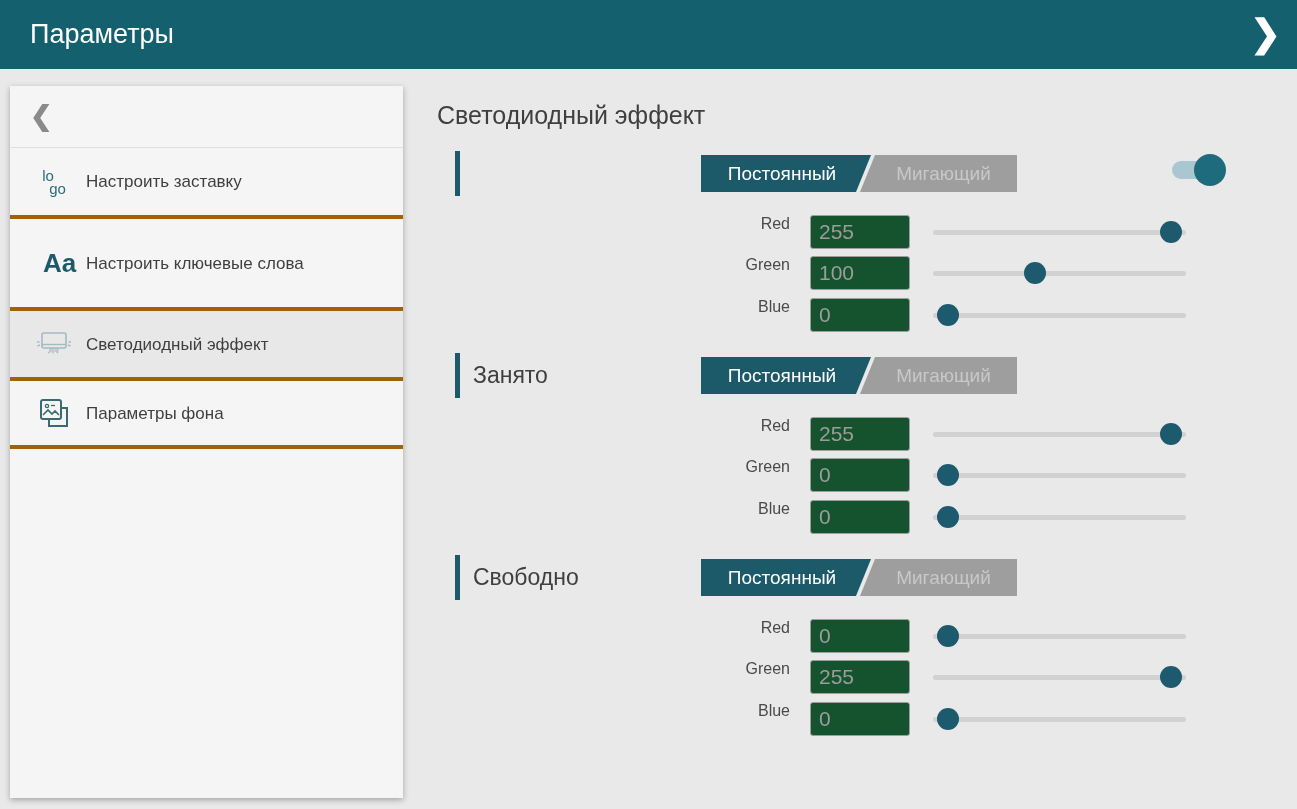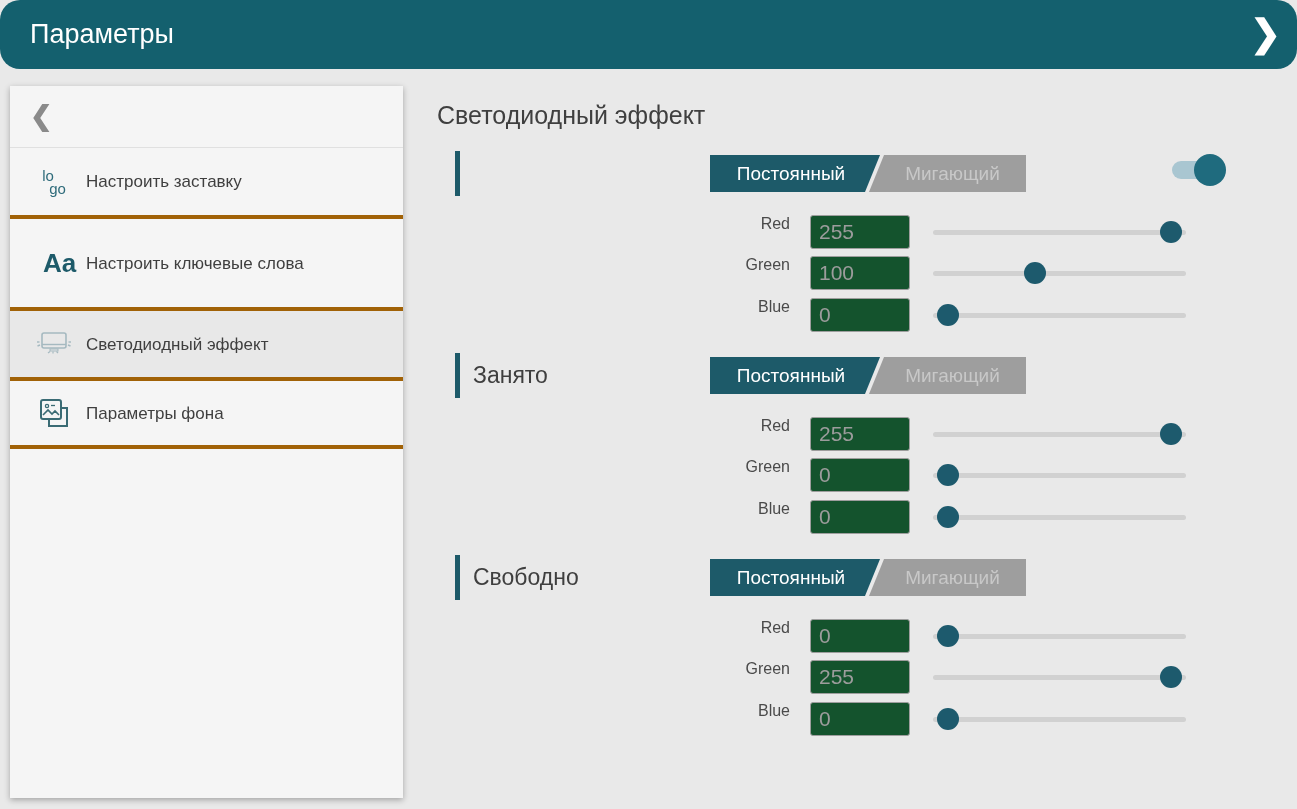--- a/index.html
+++ b/index.html
@@ -1,20 +1,20 @@
 <!DOCTYPE html>
 <html><head>
 <meta charset="utf-8">
 <style>
   html,body{margin:0;padding:0;}
   body{font-family:"Liberation Sans",sans-serif;background:#e9e9e9;}
   .screen{position:relative;width:1297px;height:809px;overflow:hidden;background:#e9e9e9;}
 
   
-  .appbar{position:absolute;left:0;top:0;width:100%;height:69px;background:#14606e;border-radius:20px;}
+  .appbar{position:absolute;left:0;top:0;width:100%;height:69px;background:#14606e;}
   .appbar-title{position:absolute;left:30px;top:0;line-height:69px;color:#ffffff;font-size:27px;font-weight:400;}
   .appbar-collapse{position:absolute;right:16px;top:0;line-height:67px;color:#ffffff;font-size:37px;font-weight:bold;cursor:pointer;}
 
   
   .sidebar{position:absolute;left:10px;top:86px;width:393px;height:712px;background:#f5f5f5;
            box-shadow:0 2px 6px rgba(0,0,0,0.30);}
   .back-row{height:61px;line-height:61px;border-bottom:1px solid #e0e0e0;padding-left:20px;cursor:pointer;}
   .back-row .chev{color:#8a8a8a;font-size:27px;font-weight:bold;}
   .side-item{display:flex;align-items:center;border-bottom:4px solid #a16207;padding-left:22px;cursor:pointer;}
   .side-item .ic{width:44px;display:flex;justify-content:center;align-items:center;flex:0 0 44px;}
@@ -32,21 +32,21 @@
   .main-title{position:absolute;left:437px;top:101px;font-size:25px;color:#3f3f3f;}
   .section{position:absolute;left:437px;width:792px;}
   .sec1{top:148px;height:190px;}
   .sec2{top:350px;height:190px;}
   .sec3{top:552px;height:190px;}
   .sec-head{position:relative;height:48px;}
   .sec-bar{position:absolute;left:18px;top:3px;width:5px;height:45px;background:#1d5a69;}
   .sec-title{position:absolute;left:36px;top:0;line-height:50px;font-size:23px;color:#3f3f3f;}
 
   
-  .seg{position:absolute;left:273px;top:7px;width:316px;height:37px;padding-left:48px;}
+  .seg{position:absolute;left:264px;top:7px;width:316px;height:37px;padding-left:48px;}
   .seg-btn{position:absolute;top:0;height:37px;font-size:19px;display:flex;align-items:center;justify-content:center;cursor:pointer;}
   .seg-solid{left:0;width:170px;background:#1d5a69;color:#ffffff;
     clip-path:polygon(0 0,100% 0,calc(100% - 15px) 100%,0 100%);padding-right:8px;box-sizing:border-box;}
   .seg-blink{left:159px;width:157px;background:#9e9e9e;color:#c8c8c8;
     clip-path:polygon(15px 0,100% 0,100% 100%,0 100%);padding-left:10px;box-sizing:border-box;}
 
   
   .toggle{position:absolute;left:735px;top:5px;width:54px;height:34px;cursor:pointer;}
   .toggle .track{position:absolute;left:0;top:8px;width:41px;height:18px;border-radius:9px;background:#a9c6d1;}
   .toggle .knob{position:absolute;right:0;top:1px;width:32px;height:32px;border-radius:50%;background:#1f6b7e;}

